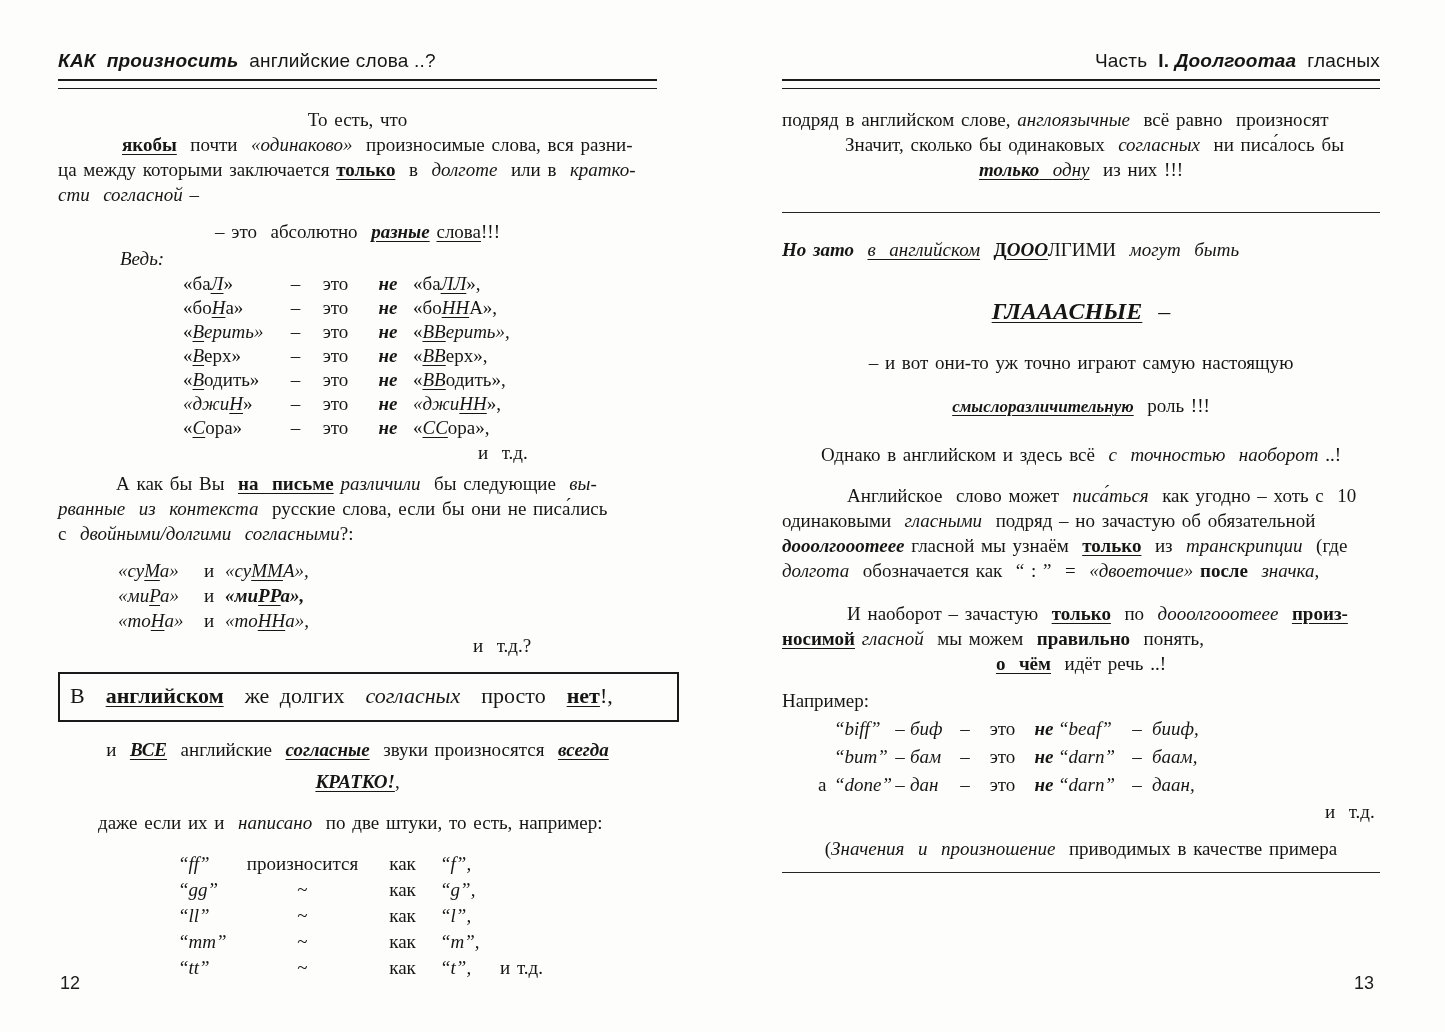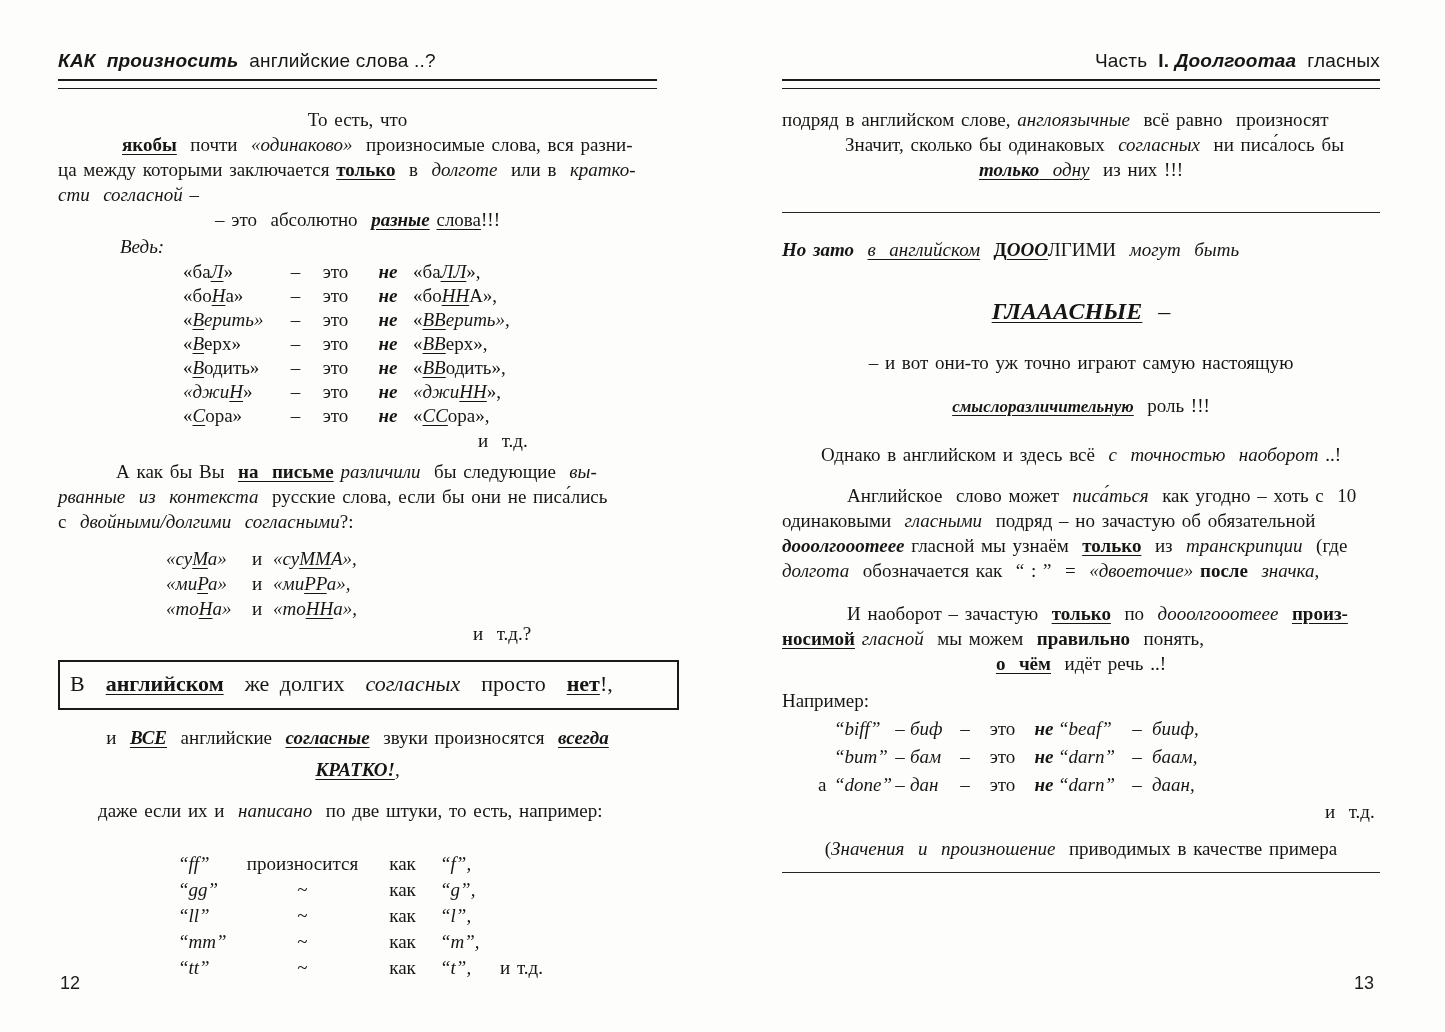--- a/index.html
+++ b/index.html
@@ -52,21 +52,21 @@
     </header>
     <div class="content">
         <div class="block lines" style="margin-top: 13px;">
           <div class="line al-center"><span class="seg">То есть, что</span></div>
         </div>
         <div class="block lines">
           <div class="line al-left" style="padding-left: 64px;"><span class="seg fb fu">якобы</span><span class="seg">  почти  </span><span class="seg fi">«одинаково»</span><span class="seg">  произносимые слова, вся разни-</span></div>
           <div class="line al-left"><span class="seg">ца между которыми заключается </span><span class="seg fb fu">только</span><span class="seg">  в  </span><span class="seg fi">долготе</span><span class="seg">  или в  </span><span class="seg fi">кратко-</span></div>
           <div class="line al-left"><span class="seg fi">сти  согласной</span><span class="seg"> –</span></div>
         </div>
-        <div class="block lines" style="margin-top: 0;">
+        <div class="block lines" style="margin-top: 12px;">
           <div class="line al-center"><span class="seg">– это  абсолютно  </span><span class="seg fb fi fu">разные</span><span class="seg"> </span><span class="seg fu">слова</span><span class="seg">!!!</span></div>
         </div>
         <div class="block lines" style="margin-top: 2px; font-style: italic;">
           <div class="line al-left" style="padding-left: 62px;"><span class="seg">Ведь:</span></div>
         </div>
         <div class="block tblwrap" style="margin-top: 1px;"><div class="tbl" style="margin-left: 125px;"><div class="trow">
               <div class="tcell al-left" style="width: 100px; line-height: 24px; min-height: 24px;"><span class="seg">«ба</span><span class="seg fi fu">Л</span><span class="seg">»</span></div>
               <div class="tcell al-center" style="width: 25px; line-height: 24px; min-height: 24px;"><span class="seg">–</span></div>
               <div class="tcell al-center" style="width: 55px; line-height: 24px; min-height: 24px;"><span class="seg">это</span></div>
               <div class="tcell al-center" style="width: 50px; line-height: 24px; min-height: 24px;"><span class="seg fb fi">не</span></div>
@@ -109,45 +109,45 @@
               <div class="tcell al-left" style="width: 170px; line-height: 24px; min-height: 24px;"><span class="seg">«</span><span class="seg fi fu">СС</span><span class="seg">ора»,</span></div>
             </div></div></div>
         <div class="block lines">
           <div class="line al-left" style="padding-left: 420px;"><span class="seg">и  т.д.</span></div>
         </div>
         <div class="block lines" style="margin-top: 6px;">
           <div class="line al-left" style="padding-left: 58px;"><span class="seg">А как бы Вы  </span><span class="seg fb fu">на  письме</span><span class="seg"> </span><span class="seg fi">различили</span><span class="seg">  бы следующие  </span><span class="seg fi">вы-</span></div>
           <div class="line al-left"><span class="seg fi">рванные  из  контекста</span><span class="seg">  русские слова, если бы они не писа́лись</span></div>
           <div class="line al-left"><span class="seg">с  </span><span class="seg fi">двойными/долгими  согласными</span><span class="seg">?:</span></div>
         </div>
-        <div class="block tblwrap" style="margin-top: 12px;"><div class="tbl" style="margin-left: 108px;"><div class="trow">
+        <div class="block tblwrap" style="margin-top: 12px;"><div class="tbl" style="margin-left: 60px;"><div class="trow">
               <div class="tcell al-left" style="width: 75px; line-height: 25px; min-height: 25px;"><span class="seg fi">«су</span><span class="seg fi fu">М</span><span class="seg fi">а»</span></div>
               <div class="tcell al-center" style="width: 32px; line-height: 25px; min-height: 25px;"><span class="seg">и</span></div>
               <div class="tcell al-left" style="width: 160px; line-height: 25px; min-height: 25px;"><span class="seg fi">«су</span><span class="seg fi fu">ММ</span><span class="seg fi">А»,</span></div>
             </div><div class="trow">
               <div class="tcell al-left" style="width: 75px; line-height: 25px; min-height: 25px;"><span class="seg fi">«ми</span><span class="seg fi fu">Р</span><span class="seg fi">а»</span></div>
               <div class="tcell al-center" style="width: 32px; line-height: 25px; min-height: 25px;"><span class="seg">и</span></div>
-              <div class="tcell al-left" style="width: 160px; line-height: 25px; min-height: 25px;"><span class="seg fi">«ми</span><span class="seg fi fu">РР</span><span class="seg fi">а»,</span></div>
+              <div class="tcell al-left" style="width: 160px; line-height: 25px; min-height: 25px; font-weight: bold;"><span class="seg fi">«ми</span><span class="seg fi fu">РР</span><span class="seg fi">а»,</span></div>
             </div><div class="trow">
               <div class="tcell al-left" style="width: 75px; line-height: 25px; min-height: 25px;"><span class="seg fi">«то</span><span class="seg fi fu">Н</span><span class="seg fi">а»</span></div>
               <div class="tcell al-center" style="width: 32px; line-height: 25px; min-height: 25px;"><span class="seg">и</span></div>
               <div class="tcell al-left" style="width: 160px; line-height: 25px; min-height: 25px;"><span class="seg fi">«то</span><span class="seg fi fu">НН</span><span class="seg fi">а»,</span></div>
             </div></div></div>
         <div class="block lines">
           <div class="line al-left" style="padding-left: 415px;"><span class="seg">и  т.д.?</span></div>
         </div>
         <div class="block emphasis-box" style="margin-top: 14px;"><span class="seg">В  </span><span class="seg fb fu">английском</span><span class="seg">  же долгих  </span><span class="seg fi">согласных</span><span class="seg">  просто  </span><span class="seg fb fu">нет</span><span class="seg">!,</span></div>
         <div class="block lines" style="margin-top: 12px;">
           <div class="line al-center" style="line-height: 32px; min-height: 32px;"><span class="seg">и  </span><span class="seg fb fi fu">ВСЕ</span><span class="seg">  английские  </span><span class="seg fb fi fu">согласные</span><span class="seg">  звуки произносятся  </span><span class="seg fb fi fu">всегда</span></div>
           <div class="line al-center" style="line-height: 32px; min-height: 32px;"><span class="seg fb fi fu">КРАТКО!</span><span class="seg">,</span></div>
         </div>
         <div class="block lines" style="margin-top: 12px;">
           <div class="line al-left" style="padding-left: 40px;"><span class="seg">даже если их и  </span><span class="seg fi">написано</span><span class="seg">  по две штуки, то есть, например:</span></div>
         </div>
-        <div class="block tblwrap" style="margin-top: 28px; text-decoration: underline;"><div class="tbl" style="margin-left: 120px;"><div class="trow">
+        <div class="block tblwrap" style="margin-top: 16px; text-decoration: underline;"><div class="tbl" style="margin-left: 120px;"><div class="trow">
               <div class="tcell al-left" style="width: 62px; line-height: 26px; min-height: 26px;"><span class="seg fi">“ff”</span></div>
               <div class="tcell al-center" style="width: 125px; line-height: 26px; min-height: 26px;"><span class="seg">произносится</span></div>
               <div class="tcell al-center" style="width: 75px; line-height: 26px; min-height: 26px;"><span class="seg">как</span></div>
               <div class="tcell al-left" style="width: 60px; line-height: 26px; min-height: 26px;"><span class="seg fi">“f”,</span></div>
               <div class="tcell al-left" style="width: 120px; line-height: 26px; min-height: 26px;"></div>
             </div><div class="trow">
               <div class="tcell al-left" style="width: 62px; line-height: 26px; min-height: 26px;"><span class="seg fi">“gg”</span></div>
               <div class="tcell al-center" style="width: 125px; line-height: 26px; min-height: 26px;"><span class="seg">~</span></div>
               <div class="tcell al-center" style="width: 75px; line-height: 26px; min-height: 26px;"><span class="seg">как</span></div>
               <div class="tcell al-left" style="width: 60px; line-height: 26px; min-height: 26px;"><span class="seg fi">“g”,</span></div>

